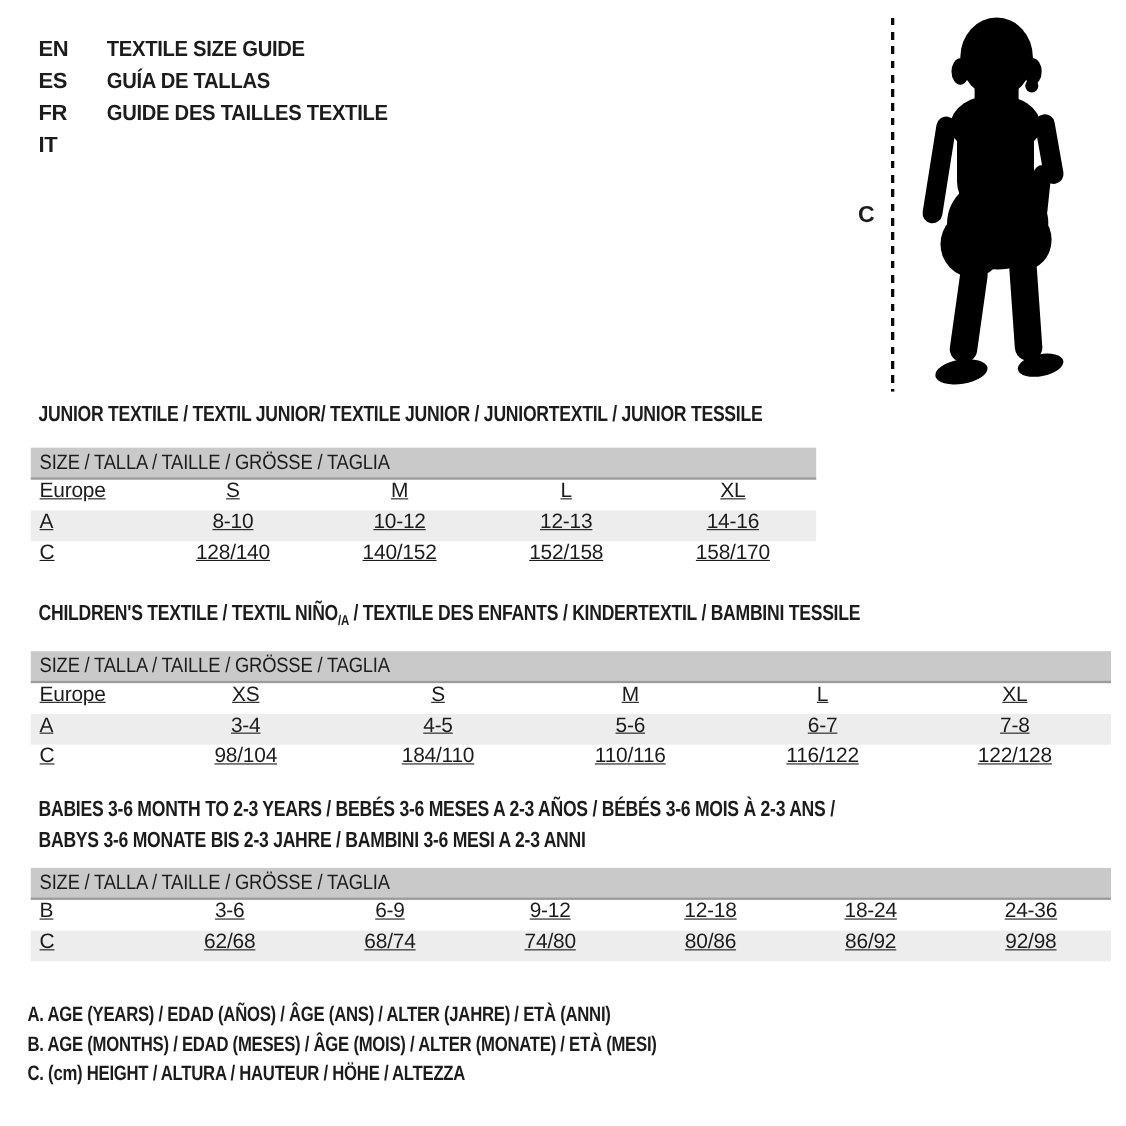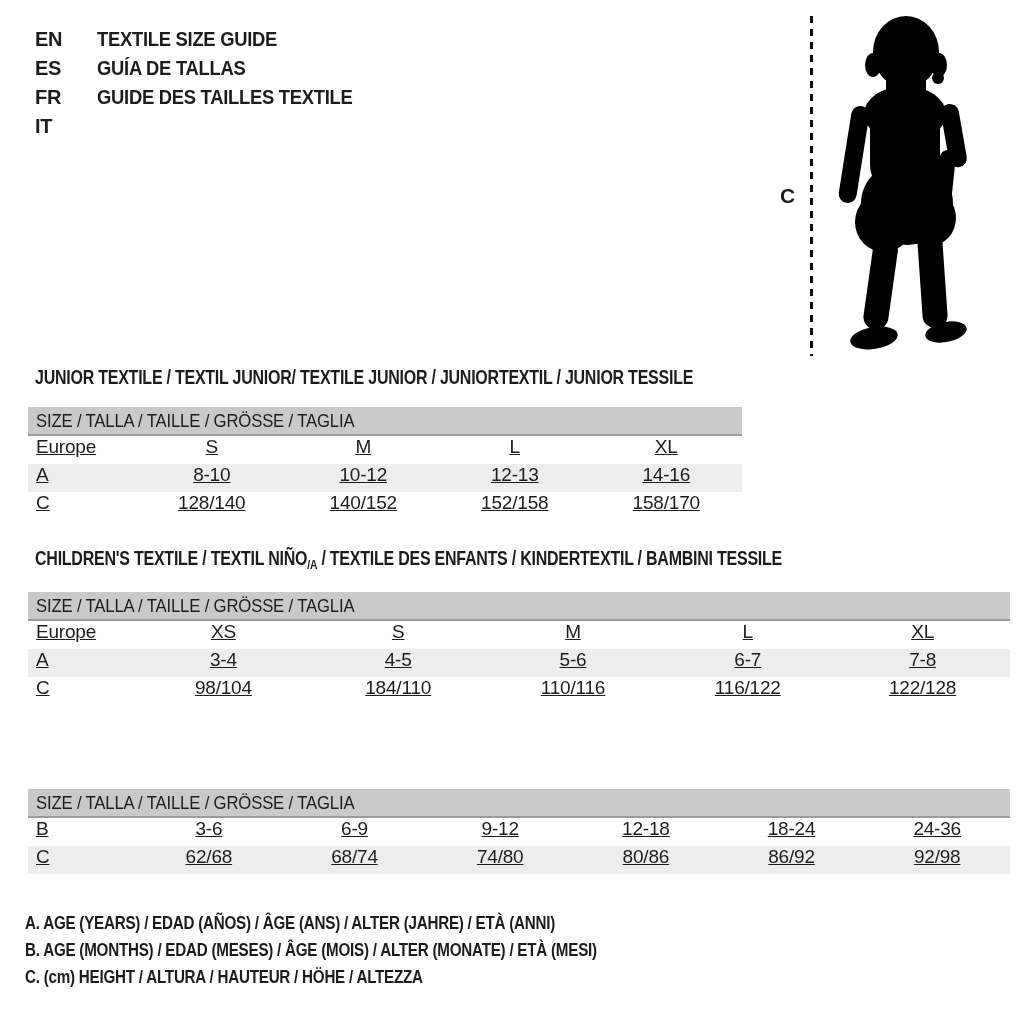--- a/index.html
+++ b/index.html
@@ -13,21 +13,21 @@
     position:relative;width:1024px;height:1024px;background:#ffffff;
     font-family:"Liberation Sans",sans-serif;color:var(--ink);
     overflow:hidden;
   }
   .cond{display:inline-block;transform:scaleX(0.80);transform-origin:left center;white-space:nowrap;}
   .cond-md{display:inline-block;transform:scaleX(0.88);transform-origin:left center;white-space:nowrap;}
   .cond-lg{display:inline-block;transform:scaleX(0.92);transform-origin:left center;white-space:nowrap;}
 
   
   .langs{position:absolute;left:35px;top:28px;}
-  .lang-row{display:flex;height:29px;align-items:flex-start;}
+  .lang-row{display:flex;height:29px;align-items:flex-end;}
   .lang-code{width:62px;font-weight:bold;font-size:20px;letter-spacing:-0.3px;}
   .lang-title{font-weight:bold;font-size:20px;letter-spacing:-0.3px;}
 
   
   .figure{position:absolute;left:778px;top:8px;width:240px;height:354px;}
   .height-line{
     position:absolute;left:32px;top:8px;width:3px;height:340px;
     background:repeating-linear-gradient(to bottom,#0a0a0a 0 7px,transparent 7px 13px);
   }
   .height-label{position:absolute;left:2px;top:176px;font-weight:bold;font-size:21px;}
@@ -177,20 +177,24 @@
           <div class="tlabel">C</div>
           <div class="tcell">98/104</div>
           <div class="tcell">184/110</div>
           <div class="tcell">110/116</div>
           <div class="tcell">116/122</div>
           <div class="tcell">122/128</div>
         </div>
       </div>
   </div>
 
+  <div class="heading heading-babies">
+    <div><span class="cond">BABIES 3-6 MONTH TO 2-3 YEARS / BEBÉS 3-6 MESES A 2-3 AÑOS / BÉBÉS 3-6 MOIS À 2-3 ANS /</span></div>
+    <div><span class="cond">BABYS 3-6 MONATE BIS 2-3 JAHRE / BAMBINI 3-6 MESI A 2-3 ANNI</span></div>
+  </div>
   <div class="sizetable table-babies">
     <div class="size-bar">
       <span class="cond-md">SIZE / TALLA / TAILLE / GRÖSSE / TAGLIA</span>
     </div>
     <div>
         <div class="trow">
           <div class="tlabel">B</div>
           <div class="tcell">3-6</div>
           <div class="tcell">6-9</div>
           <div class="tcell">9-12</div>

